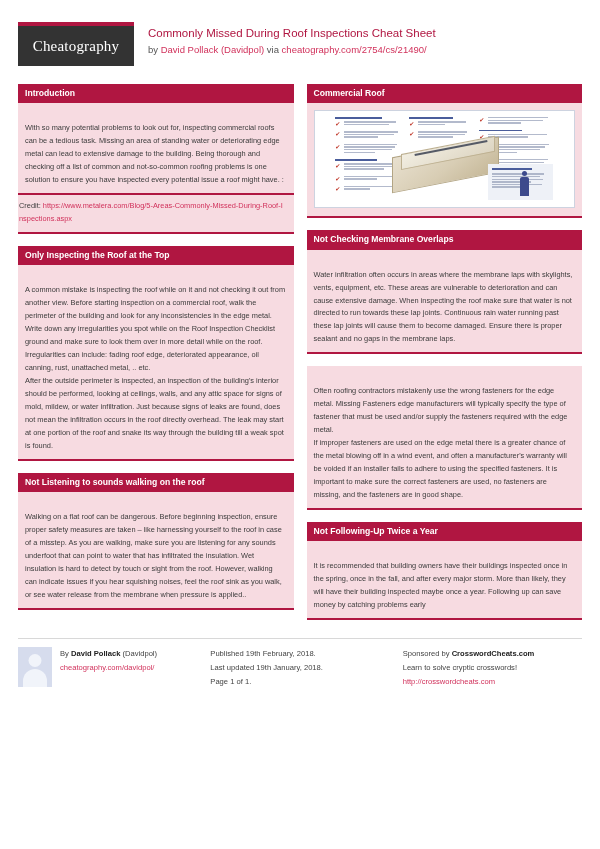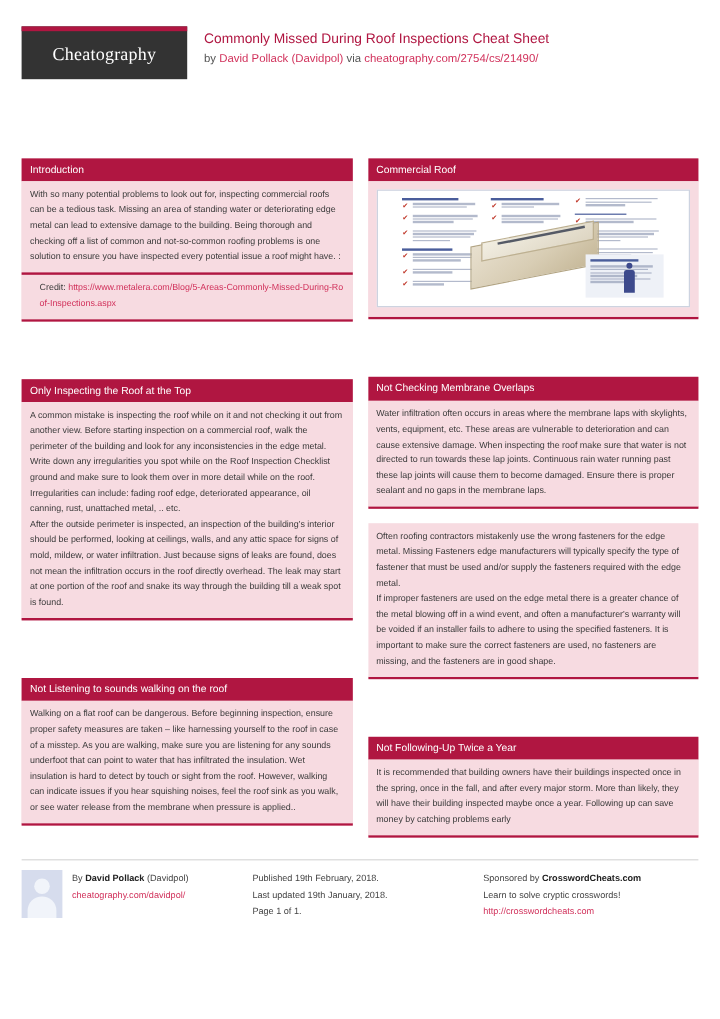--- a/index.html
+++ b/index.html
@@ -18,21 +18,21 @@
   }
 
   
   .masthead{
     display:flex;
     align-items:flex-start;
     height:46px;
     margin-bottom:16px;
   }
   .logo-box{
-    width:138px;height:44px;
+    width:116px;height:44px;
     background:#333333;
     border-top:4px solid #b01641;
     box-sizing:border-box;
     display:flex;align-items:center;justify-content:center;
     flex:0 0 auto;
   }
   .logo-text{
     color:#ffffff;
     font-family:"Liberation Serif", serif;
     font-size:15px;
@@ -72,38 +72,37 @@
   
   .card{
     margin-bottom:12px;
     border-bottom:2px solid #b01641;
     background:#f5d3da;
   }
   .card-head{
     background:#b01641;
     color:#ffffff;
     font-size:8.6px;
-    font-weight:normal;
+    font-weight:bold;
     padding:4px 7px 5px 7px;
     line-height:1.2;
-    margin-top:48px;
   }
   .card-body{
-    padding:5px 7px 6px 7px;
+    padding:19px 7px 6px 7px;
     font-size:7.4px;
     line-height:1.75;
     color:#3b3b3b;
     background:#f7dbe1;
   }
   .card-body p{margin:0;}
   .card-body p + p{margin-top:0;}
   .credit-row{
     border-top:2px solid #b01641;
     background:#f7dbe1;
-    padding:5px 7px 6px 15px;
+    padding:5px 7px 6px 1px;
     font-size:7.4px;
     line-height:1.75;
     color:#3b3b3b;
   }
   .credit-row a{color:#d1315b;text-decoration:none;word-break:break-all;}
 
   
   .img-card .card-body{
     padding:7px 7px 8px 7px;
   }

